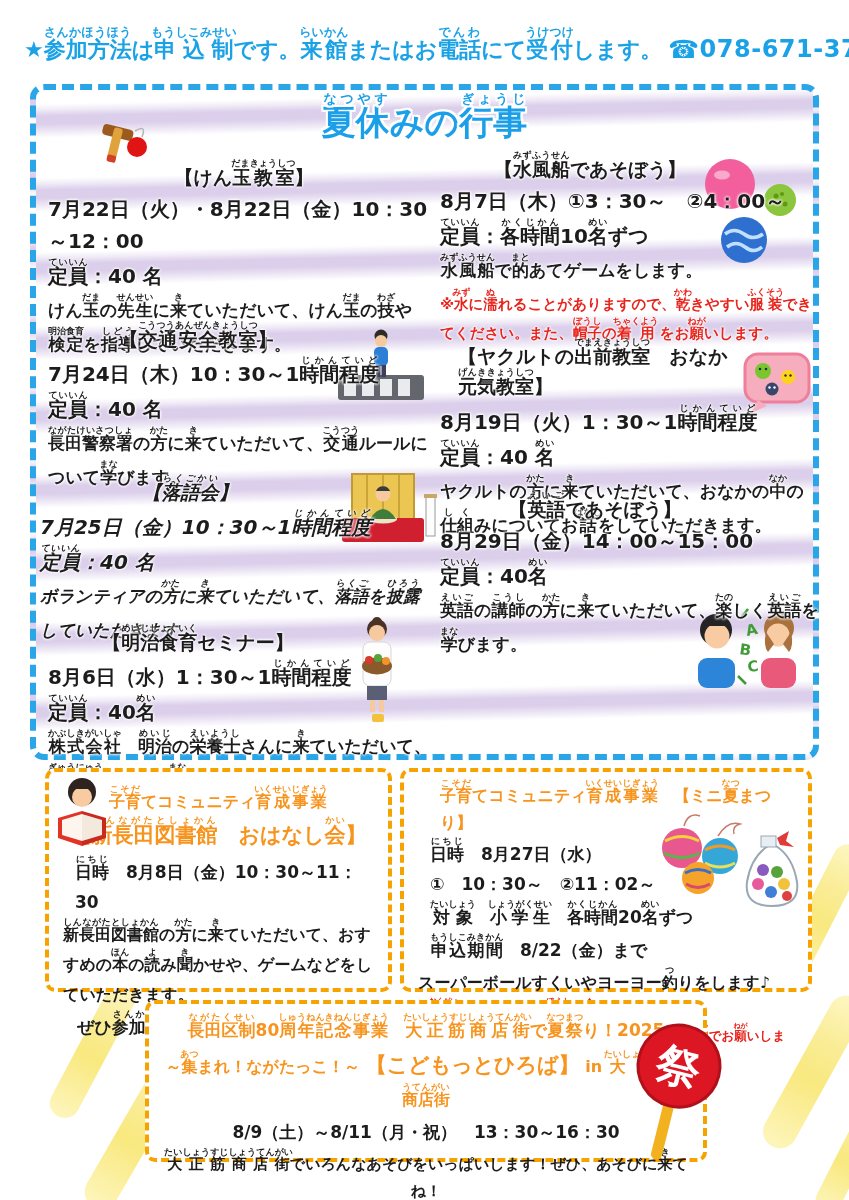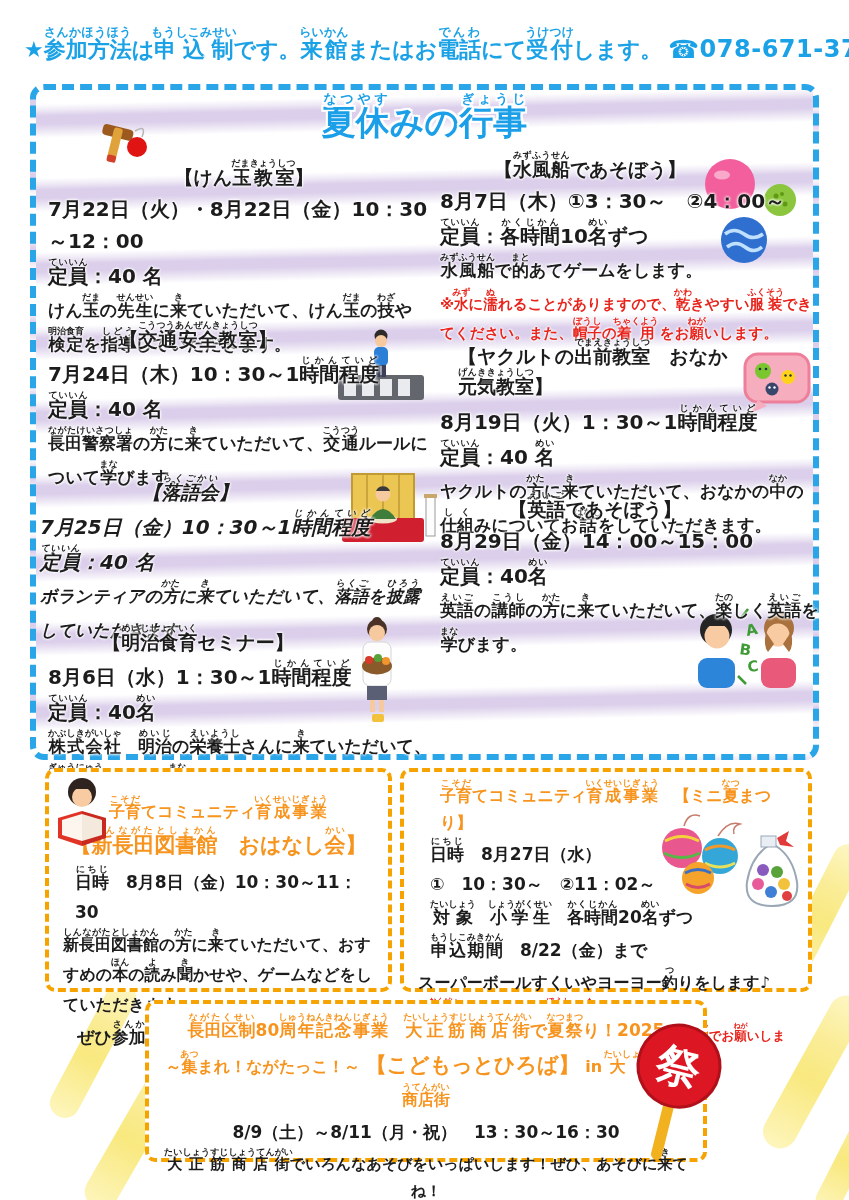--- a/index.html
+++ b/index.html
@@ -61,21 +61,21 @@
   .illus{position:absolute;}
 
   
   .obox{
     position:absolute;box-sizing:border-box;background:#fff;
     border:4px dashed #f6a300;border-radius:10px;color:#1c1c1c;
   }
   .obox .program{color:#f7941e;font-weight:800;text-align:center;}
   .obox rt{font-weight:700;}
   .box-library{left:45px;top:768px;width:347px;height:224px;padding:6px 14px 0 14px;}
-  .box-library .program{font-size:16px;line-height:1.7;margin-top:16px;}
+  .box-library .program{font-size:16px;line-height:1.7;margin-top:6px;}
   .box-library .lib-title{color:#f7941e;font-weight:800;font-size:21px;text-align:center;line-height:1.7;}
   .box-library .line{font-size:17px;font-weight:700;line-height:1.75;}
   .box-library .desc{font-size:16px;font-weight:600;line-height:1.85;}
   .box-library .closing{font-size:17px;font-weight:700;line-height:1.8;padding-left:14px;}
 
   .box-matsuri{left:400px;top:768px;width:412px;height:224px;padding:5px 12px 0 14px;}
   .box-matsuri .program{font-size:16px;line-height:1.7;margin-top:1px;}
   .box-matsuri .line{font-size:17px;font-weight:700;line-height:1.72;padding-left:12px;}
   .box-matsuri .activity{font-size:16px;font-weight:700;line-height:1.72;}
   .box-matsuri .note{font-size:12.5px;font-weight:800;color:#e8231b;line-height:1.85;}

